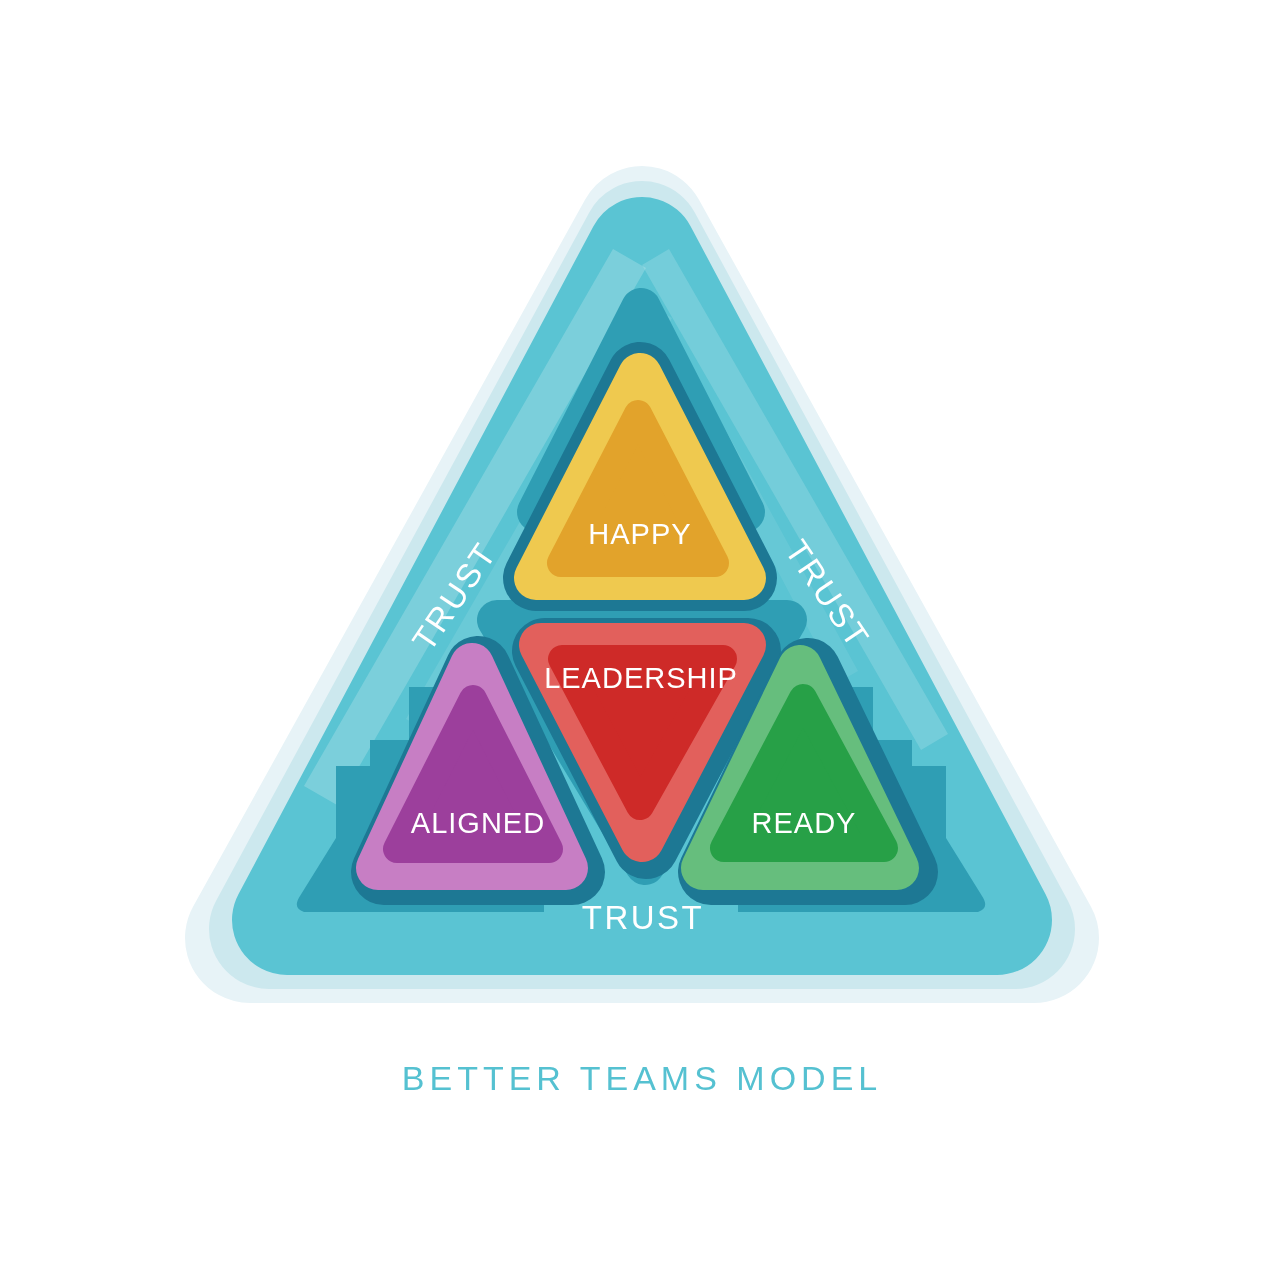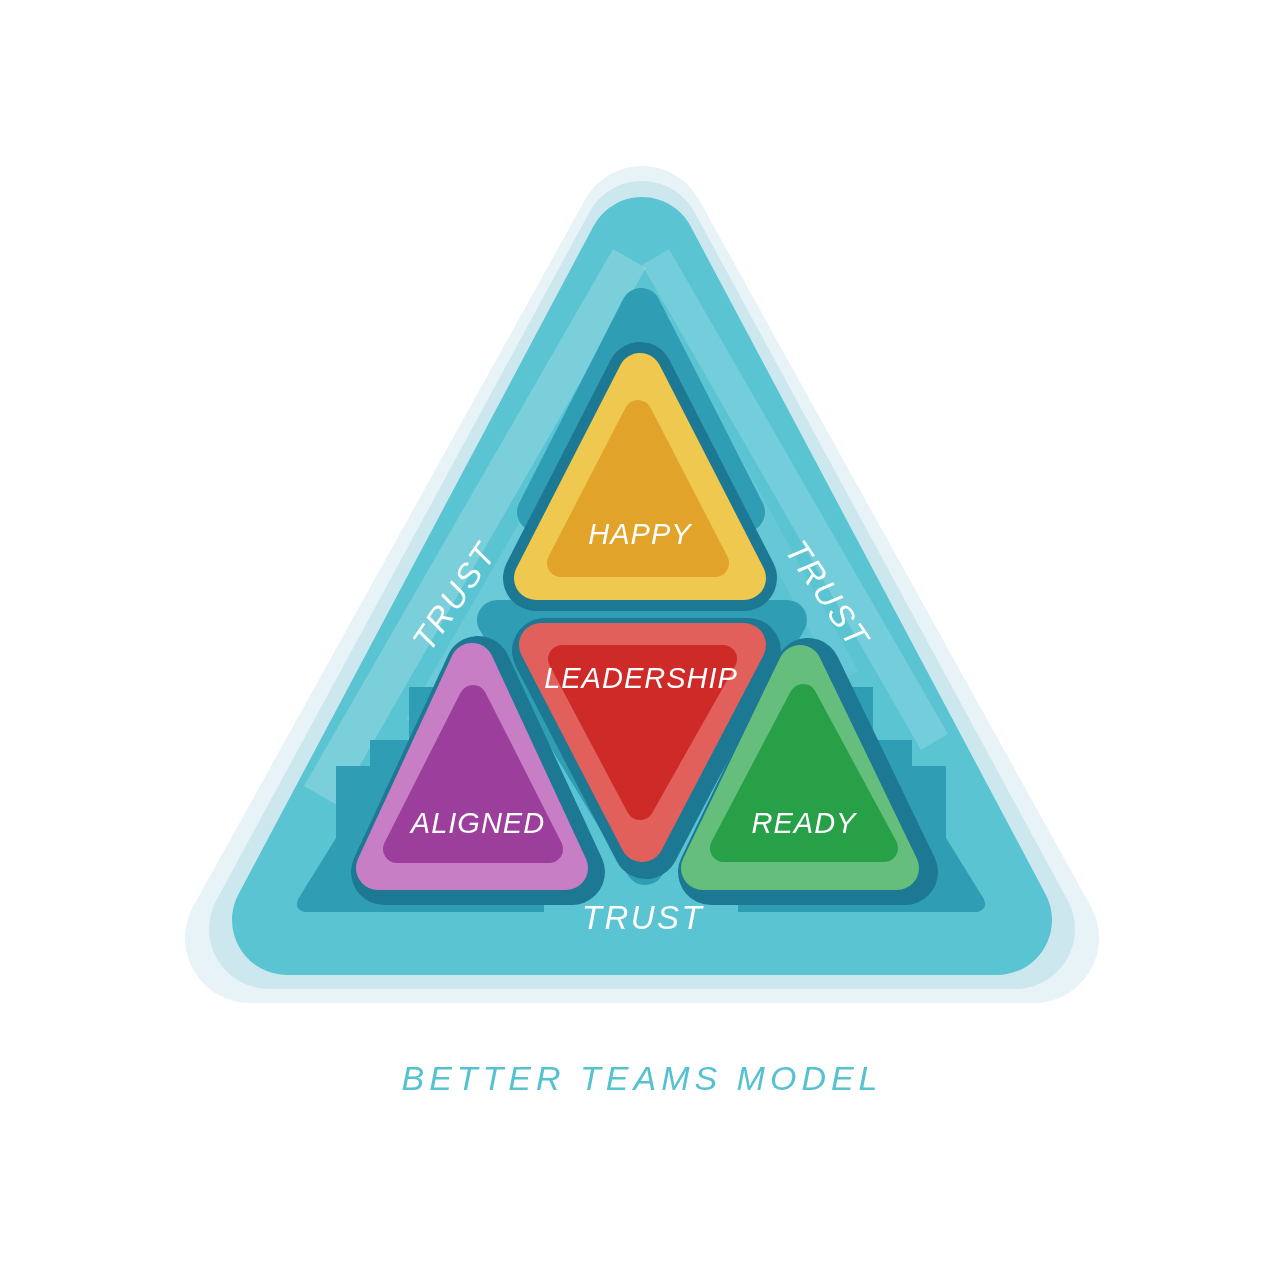--- a/index.html
+++ b/index.html
@@ -8,21 +8,20 @@
     background: #ffffff;
     width: 1280px;
     height: 1280px;
     overflow: hidden;
     font-family: "Liberation Sans", sans-serif;
   }
   #stage {
     width: 1280px;
     height: 1104px;
     position: relative;
-    font-style: italic;
   }
   svg { display: block; }
   text {
     font-family: "Liberation Sans", sans-serif;
   }
   .tri-label {
     font-size: 29px;
     letter-spacing: 1px;
     fill: #ffffff;
   }

